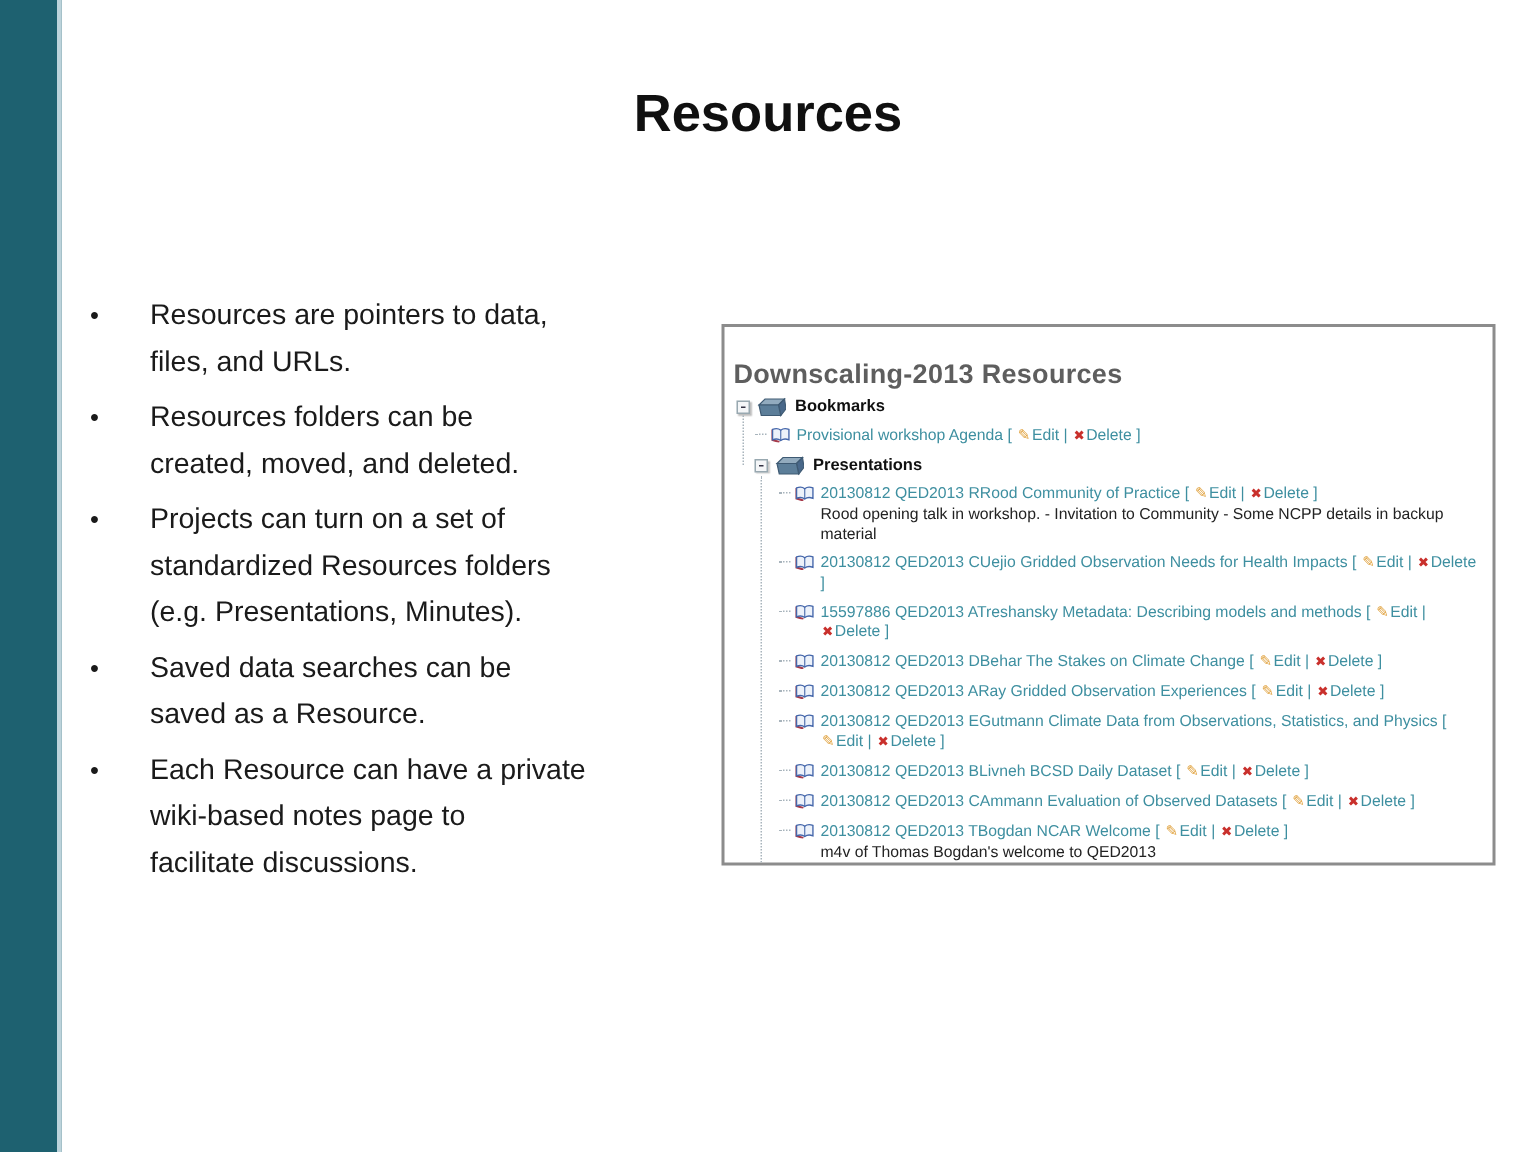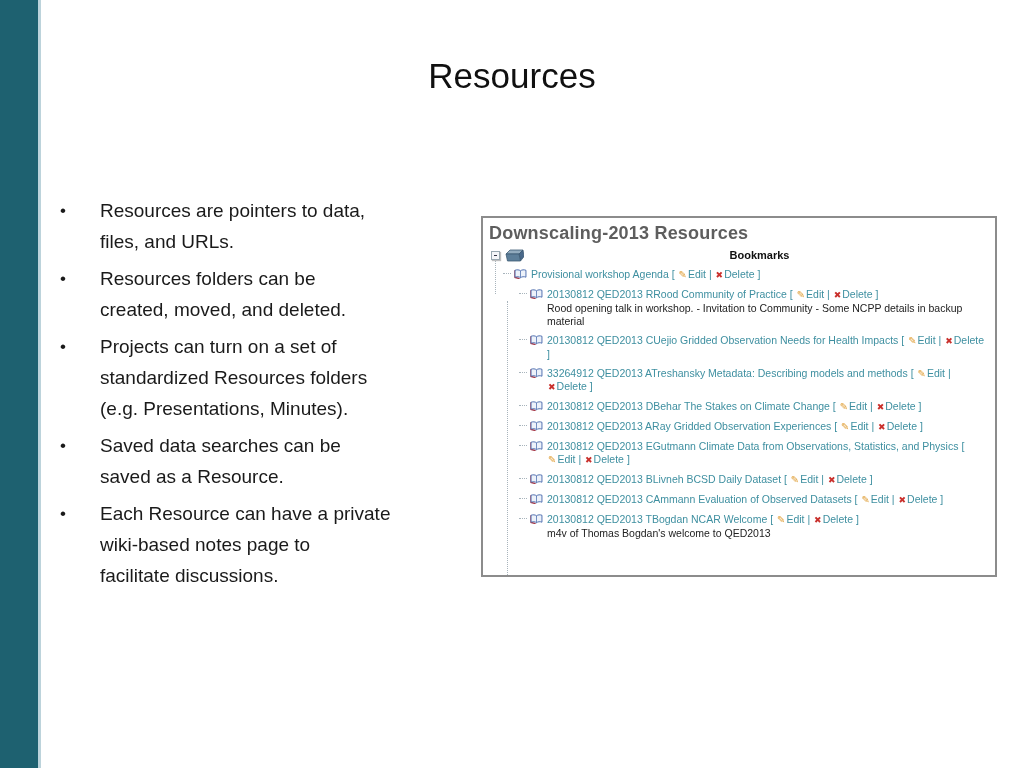--- a/index.html
+++ b/index.html
@@ -16,21 +16,21 @@
     font-family:"Liberation Sans", sans-serif;
   }
   .accent-bar{
     position:absolute;left:0;top:0;width:38px;height:768px;
     background:var(--accent);
     border-right:3px solid #BCD3DB;
   }
   .slide-title{
     position:absolute;top:56px;left:0;width:100%;
     text-align:center;margin:0;
-    font-size:35px;font-weight:400;color:#101010;
+    font-size:35px;font-weight:700;color:#101010;
   }
   
   .bullets{
     position:absolute;left:60px;top:195px;width:400px;
     list-style:none;margin:0;padding:0;
   }
   .bullets li{display:flex;margin-bottom:6px;}
   .bullet-dot{
     flex:none;width:40px;color:#1a1a1a;
     font-size:17px;line-height:31px;
@@ -38,28 +38,28 @@
   .bullet-text{
     color:#1a1a1a;font-size:19px;line-height:31px;
   }
   
   .panel{
     position:absolute;left:481px;top:216px;width:516px;height:361px;
     box-sizing:border-box;border:2px solid #8C8C8C;background:#fff;
     padding:5px 6px 0 6px;overflow:hidden;
   }
   .panel-title{
-    margin:0 0 5px 0;
+    margin:16px 0 5px 0;
     font-size:18px;font-weight:bold;color:var(--paneltitle);
     letter-spacing:0.2px;
   }
   .tree{position:relative;font-size:10.5px;}
   .spine{position:absolute;width:0;border-left:1px dotted #A8B4BC;}
   .row{display:flex;align-items:flex-start;margin-bottom:6px;line-height:13px;}
-  .level-0{padding-left:2px;text-align:center;}
+  .level-0{padding-left:2px;}
   .level-1{padding-left:14px;}
   .level-2{padding-left:30px;justify-content:space-between;}
   .icons{flex:none;display:flex;align-items:center;}
   .expander{
     width:9px;height:9px;box-sizing:border-box;position:relative;
     border:1px solid #98A8B0;background:#F4F6F8;margin-right:4px;
     box-shadow:1px 1px 1px rgba(0,0,0,.25);cursor:pointer;
   }
   .expander::after{
     content:"";position:absolute;left:2px;right:2px;top:3px;height:1px;background:#334;
@@ -123,20 +123,31 @@
         <span class="icons">
           <span class="stub"></span>
           <svg class="book-svg" width="13" height="10" viewBox="0 0 14 11">
             <path d="M1 1.4 L1 9.2 L6 10.6" fill="none" stroke="#A63A4A" stroke-width="1.6"></path>
             <path d="M7 2 C5.5 .7 3 .6 1 1.4 L1 9 C3 8.2 5.5 8.3 7 9.6 C8.5 8.3 11 8.2 13 9 L13 1.4 C11 .6 8.5 .7 7 2 Z" fill="#EDF2FA" stroke="#4466AA" stroke-width="1"></path>
             <path d="M7 2 L7 9.6" stroke="#4466AA" stroke-width="0.8"></path>
           </svg>
         </span>
         <span class="text"><a class="rlink">Provisional workshop Agenda</a> <span class="bracket">[</span> <span class="pencil-icon">✎</span><a class="rlink">Edit</a> <span class="bracket">|</span> <span class="x-icon">✖</span><a class="rlink">Delete</a> <span class="bracket">]</span></span>
       </div>
+      <div class="row level-1">
+        <span class="icons">
+          <span class="expander"></span>
+          <svg class="folder-svg" width="20" height="13" viewBox="0 0 20 13">
+            <polygon points="2,5 6,1 19,1 15,5" fill="#92ABBE" stroke="#3E5A73" stroke-width="0.8"></polygon>
+            <polygon points="15,5 19,1 20,7.5 16.5,12" fill="#49688A" stroke="#3E5A73" stroke-width="0.8"></polygon>
+            <polygon points="2,5 15,5 16.5,12 3.5,12" fill="#5C7E99" stroke="#3E5A73" stroke-width="0.8"></polygon>
+          </svg>
+        </span>
+        <span class="text"><b class="flabel">Presentations</b></span>
+      </div>
       <div class="row level-2">
         <span class="icons">
           <span class="stub"></span>
           <svg class="book-svg" width="13" height="10" viewBox="0 0 14 11">
             <path d="M1 1.4 L1 9.2 L6 10.6" fill="none" stroke="#A63A4A" stroke-width="1.6"></path>
             <path d="M7 2 C5.5 .7 3 .6 1 1.4 L1 9 C3 8.2 5.5 8.3 7 9.6 C8.5 8.3 11 8.2 13 9 L13 1.4 C11 .6 8.5 .7 7 2 Z" fill="#EDF2FA" stroke="#4466AA" stroke-width="1"></path>
             <path d="M7 2 L7 9.6" stroke="#4466AA" stroke-width="0.8"></path>
           </svg>
         </span>
         <span class="text"><a class="rlink">20130812 QED2013 RRood Community of Practice</a> <span class="bracket">[</span> <span class="pencil-icon">✎</span><a class="rlink">Edit</a> <span class="bracket">|</span> <span class="x-icon">✖</span><a class="rlink">Delete</a> <span class="bracket">]</span><div class="desc">Rood opening talk in workshop. - Invitation to Community - Some NCPP details in backup material</div></span>
@@ -154,21 +165,21 @@
       </div>
       <div class="row level-2">
         <span class="icons">
           <span class="stub"></span>
           <svg class="book-svg" width="13" height="10" viewBox="0 0 14 11">
             <path d="M1 1.4 L1 9.2 L6 10.6" fill="none" stroke="#A63A4A" stroke-width="1.6"></path>
             <path d="M7 2 C5.5 .7 3 .6 1 1.4 L1 9 C3 8.2 5.5 8.3 7 9.6 C8.5 8.3 11 8.2 13 9 L13 1.4 C11 .6 8.5 .7 7 2 Z" fill="#EDF2FA" stroke="#4466AA" stroke-width="1"></path>
             <path d="M7 2 L7 9.6" stroke="#4466AA" stroke-width="0.8"></path>
           </svg>
         </span>
-        <span class="text"><a class="rlink">33264912 QED2013 ATreshansky Metadata: Describing models and methods</a> <span class="bracket">[</span> <span class="pencil-icon">✎</span><a class="rlink">Edit</a> <span class="bracket">|</span> <span class="x-icon">✖</span><a class="rlink">Delete</a> <span class="bracket">]</span></span>
+        <span class="text"><a class="rlink">15597886 QED2013 ATreshansky Metadata: Describing models and methods</a> <span class="bracket">[</span> <span class="pencil-icon">✎</span><a class="rlink">Edit</a> <span class="bracket">|</span> <span class="x-icon">✖</span><a class="rlink">Delete</a> <span class="bracket">]</span></span>
       </div>
       <div class="row level-2">
         <span class="icons">
           <span class="stub"></span>
           <svg class="book-svg" width="13" height="10" viewBox="0 0 14 11">
             <path d="M1 1.4 L1 9.2 L6 10.6" fill="none" stroke="#A63A4A" stroke-width="1.6"></path>
             <path d="M7 2 C5.5 .7 3 .6 1 1.4 L1 9 C3 8.2 5.5 8.3 7 9.6 C8.5 8.3 11 8.2 13 9 L13 1.4 C11 .6 8.5 .7 7 2 Z" fill="#EDF2FA" stroke="#4466AA" stroke-width="1"></path>
             <path d="M7 2 L7 9.6" stroke="#4466AA" stroke-width="0.8"></path>
           </svg>
         </span>

